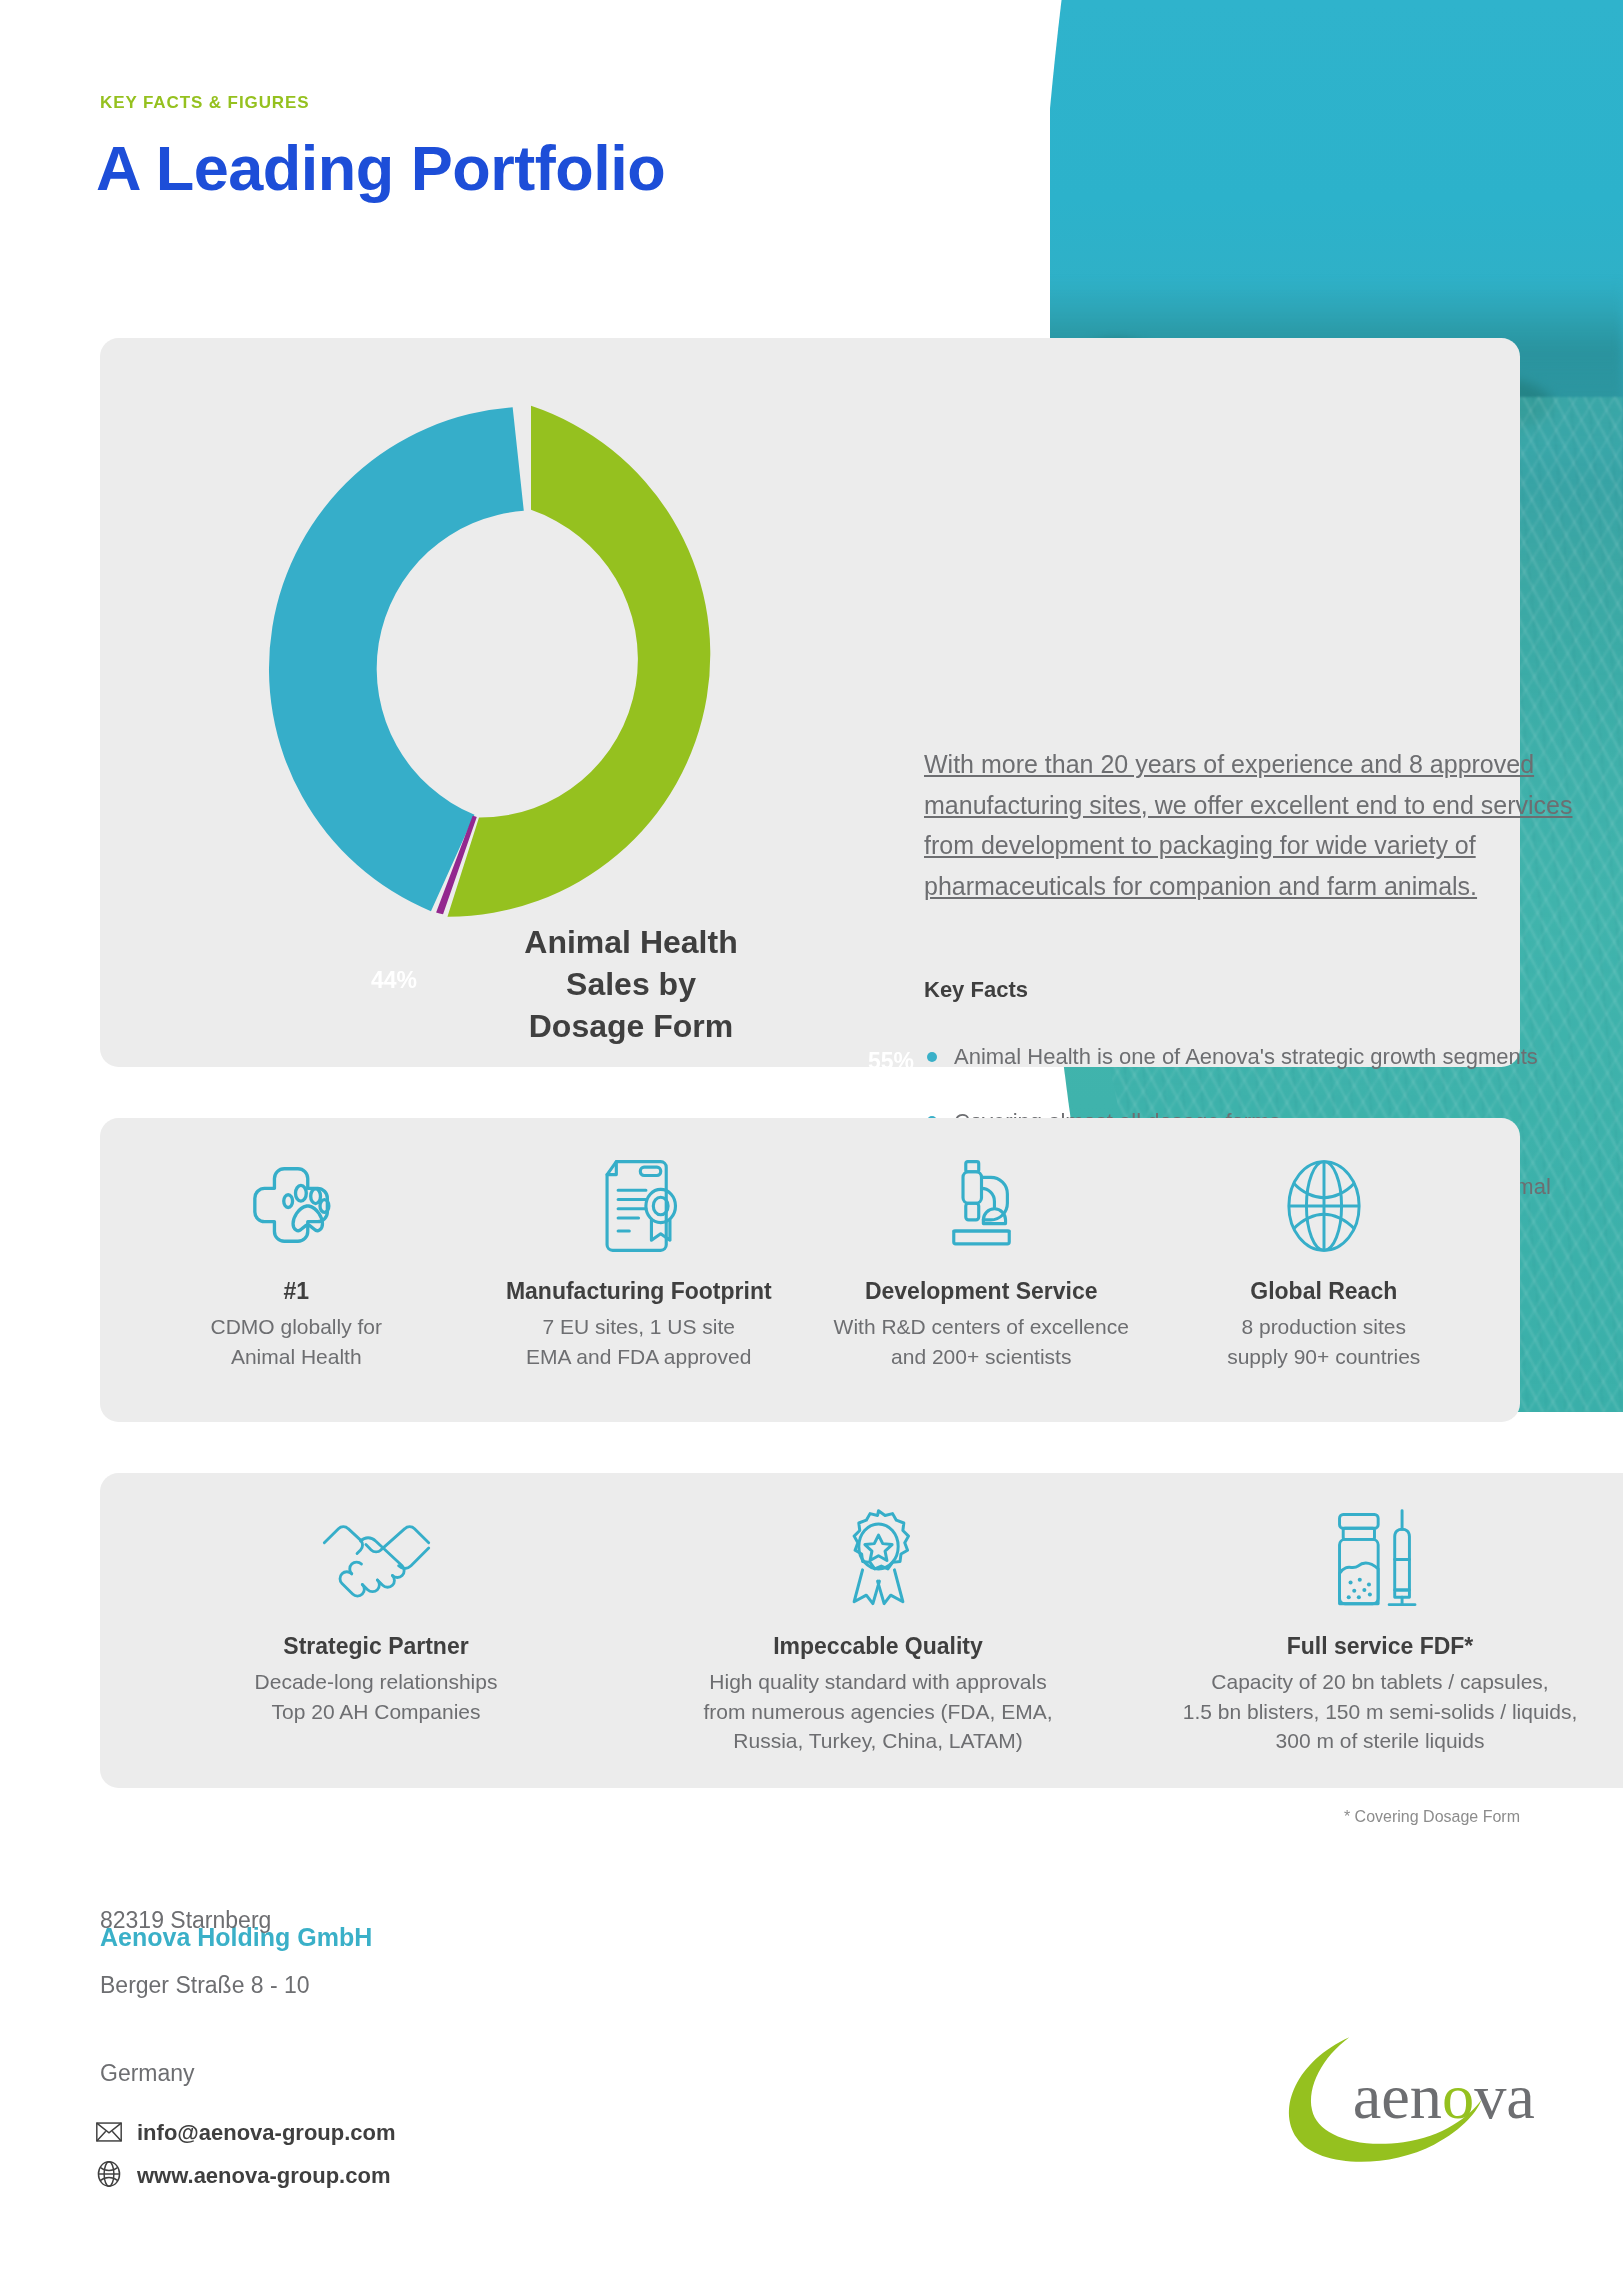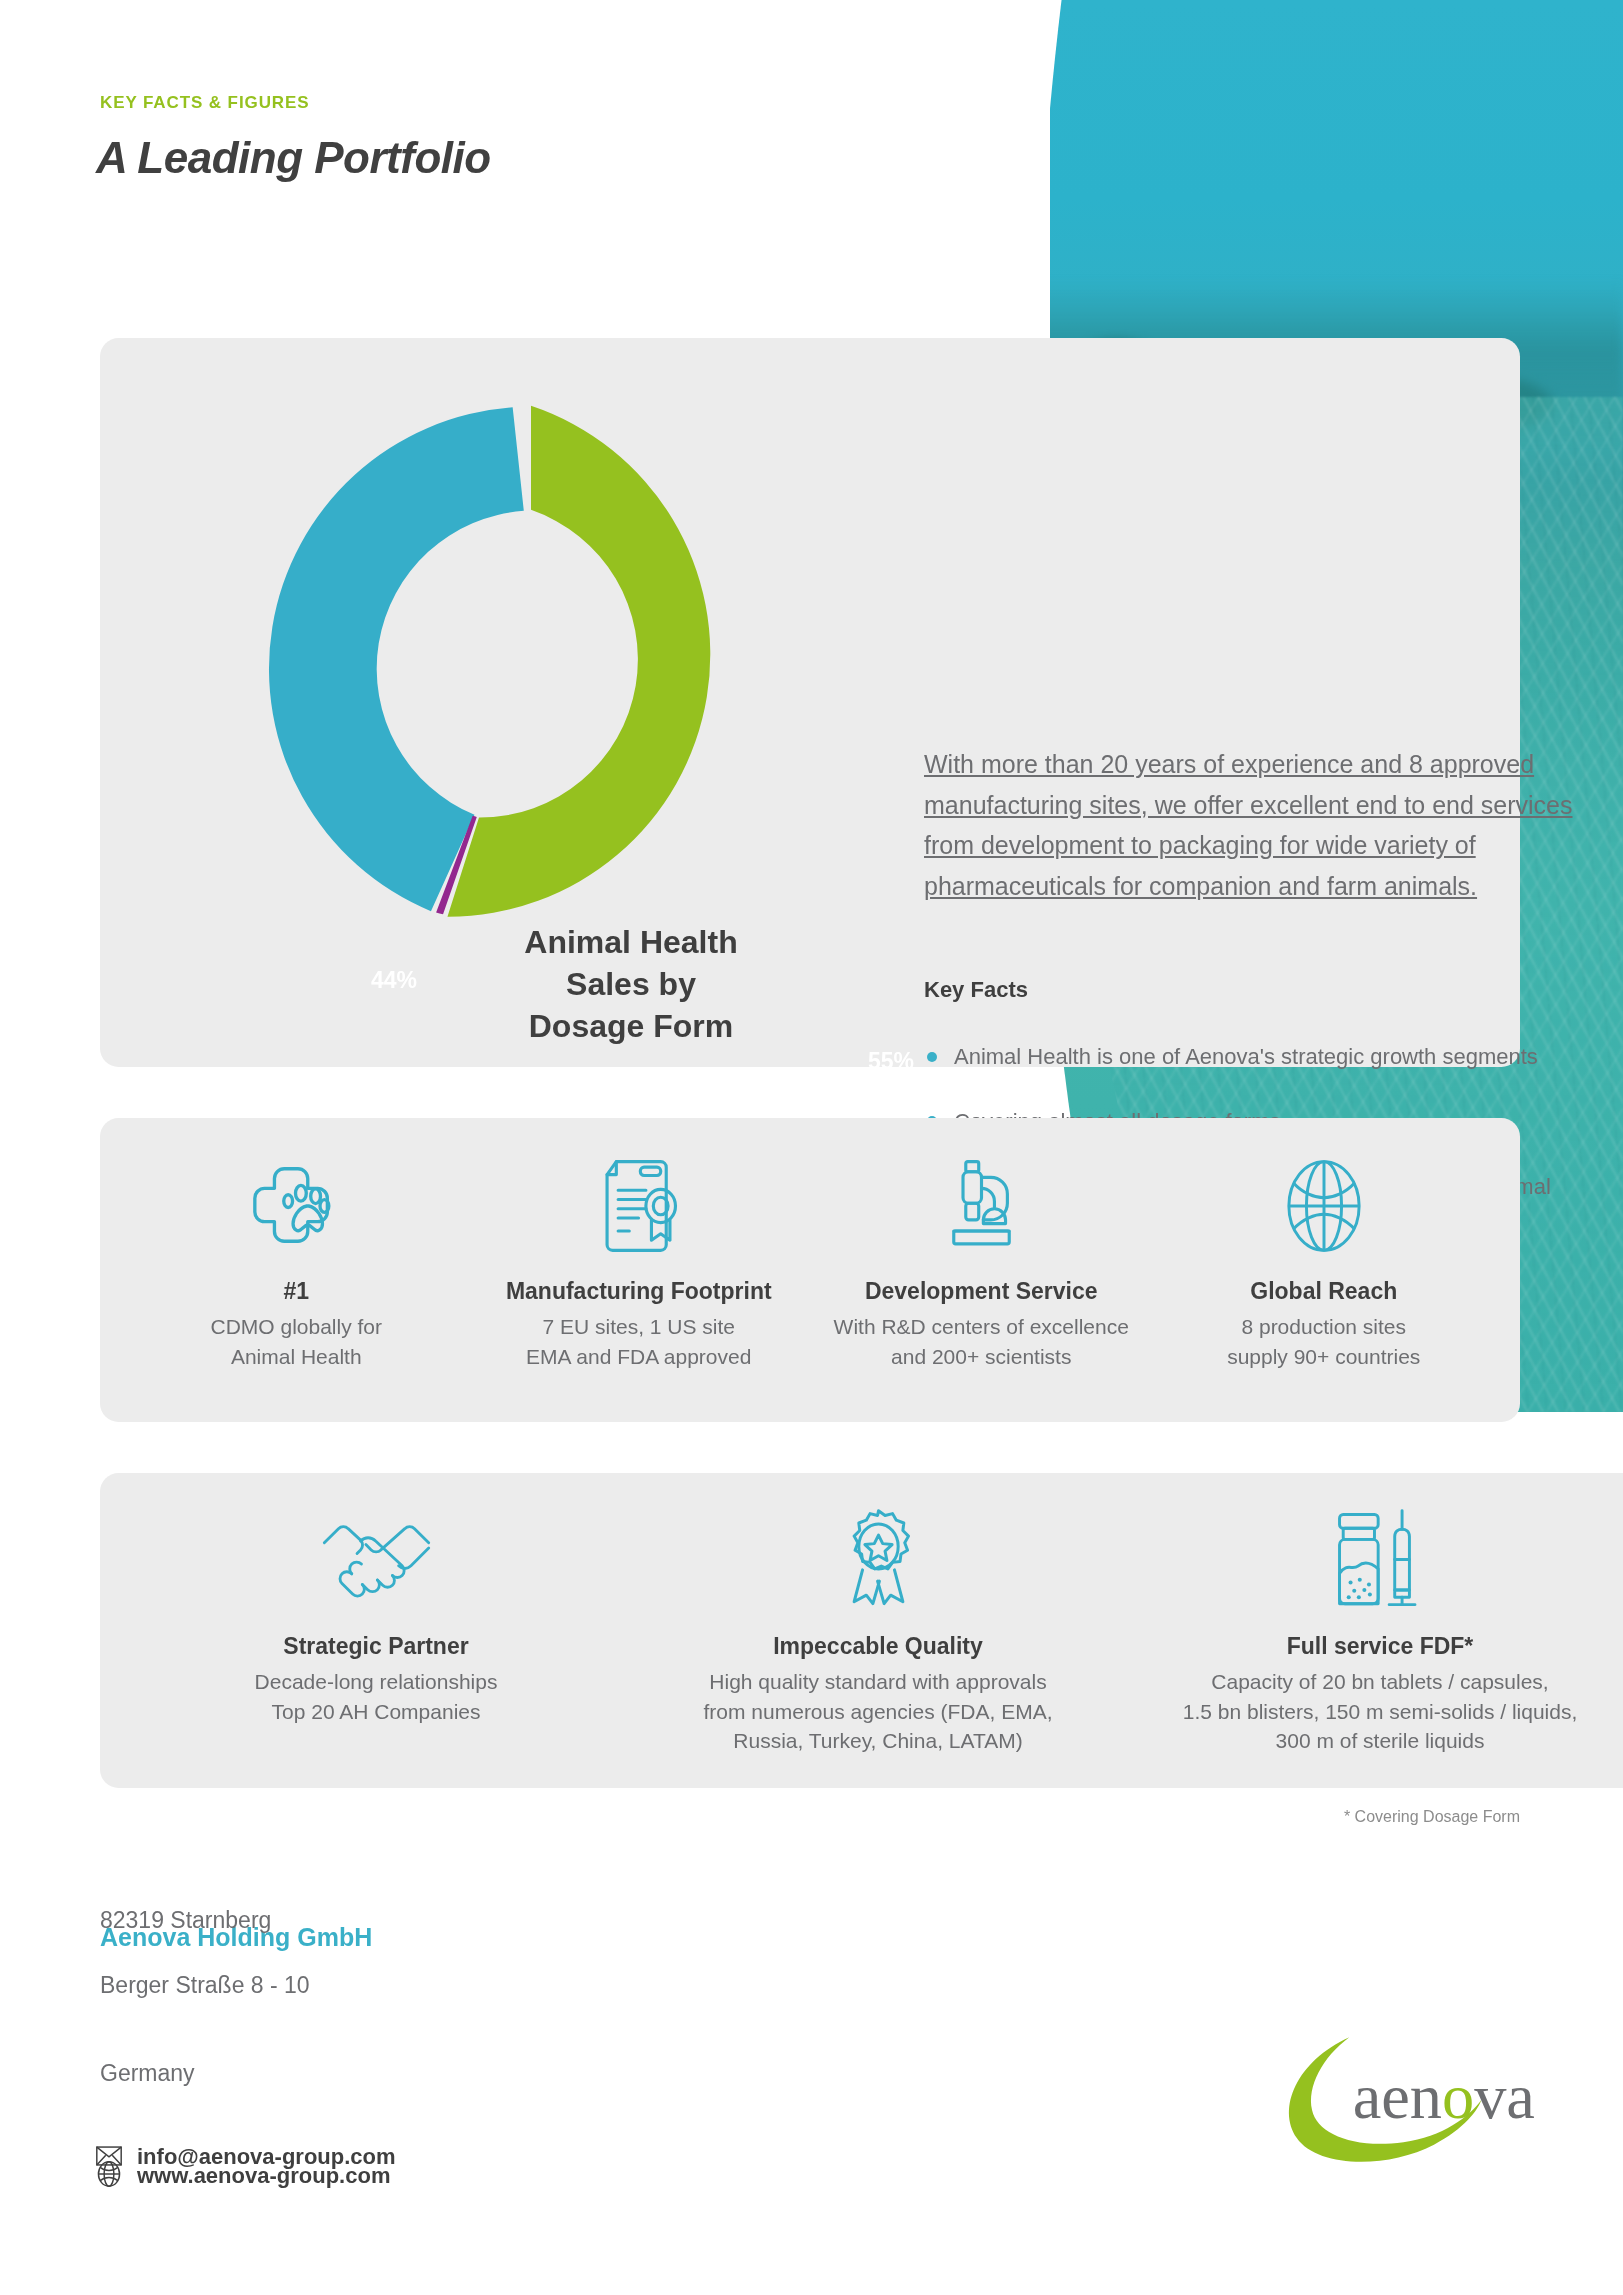--- a/index.html
+++ b/index.html
@@ -58,24 +58,23 @@
   }
 
   
   .eyebrow {
     position: absolute; left: 100px; top: 93px;
     font-size: 17px; font-weight: bold; letter-spacing: 0.9px;
     color: #95c11f;
   }
   .headline {
     position: absolute; left: 96px; top: 134px;
-    font-size: 44px; font-weight: bold; line-height: 1.11;
-    color: #404040; letter-spacing: -0.5px;
+    font-size: 63px; font-weight: bold; line-height: 1.11;
+    color: #1d4ed8; letter-spacing: -0.5px;
     z-index: 3;
-    font-style: italic;
   }
 
   
   .card {
     position: absolute;
     background: #ececec;
     border-radius: 18.6px;
     z-index: 2;
   }
   #card-chart  { left: 100px; top: 338px;  width: 1420px; height: 729px; }
@@ -174,21 +173,21 @@
     font-size: 23px; color: #6d6e71; font-weight: 300;
   }
   #addr1 { top: 1972px; }
   #addr2 { top: 1907px; text-align: center; }
   #addr3 { top: 2060px; }
 
   .contact-row {
     position: absolute; left: 96px;
     display: flex; align-items: center; gap: 15px;
   }
-  #contact-email { top: 2120px; margin-top: 24px; }
+  #contact-email { top: 2120px; }
   #contact-web   { top: 2161px; }
   .contact-row .ctext {
     font-size: 22px; font-weight: bold; color: #3f3f3f;
   }
 
   #logo { position: absolute; left: 1268px; top: 2027px; }
 </style>
 </head>
 <body>
 

